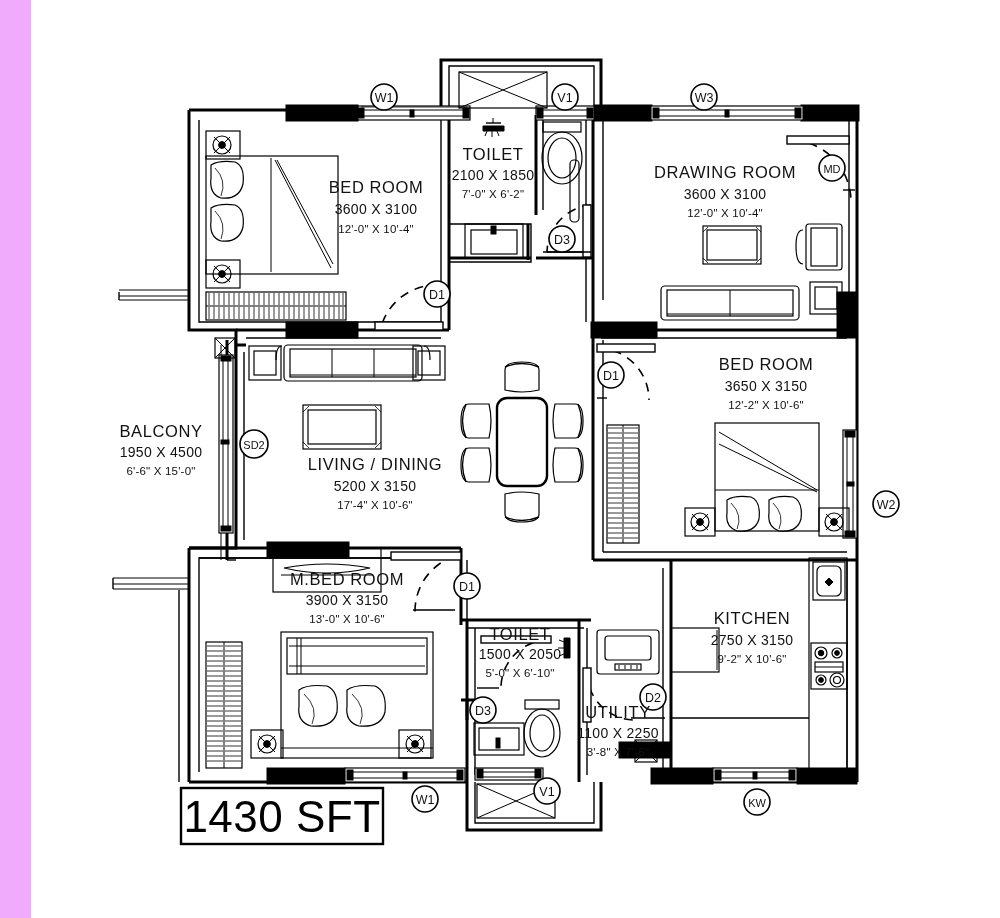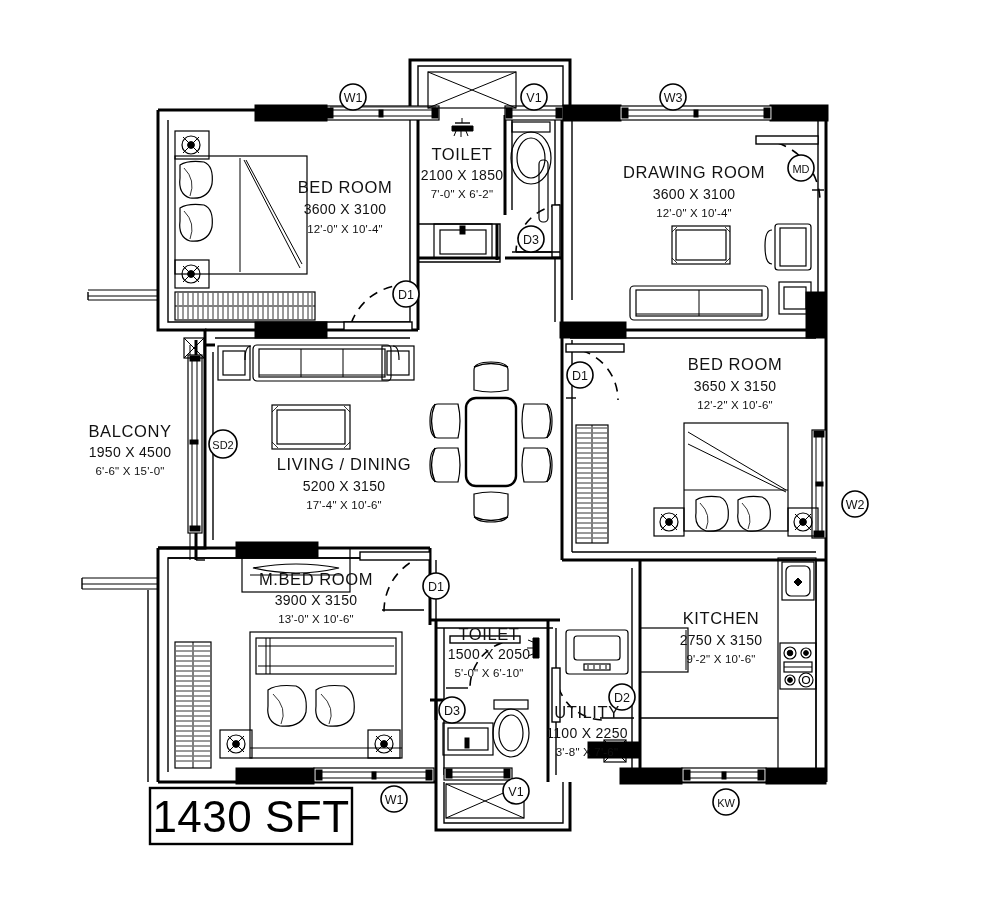--- a/index.html
+++ b/index.html
@@ -6,22 +6,23 @@
   * { box-sizing: border-box; }
   html, body {
     margin: 0; padding: 0;
     background: #ffffff;
     font-family: "Liberation Sans", sans-serif;
   }
   #plan-root {
     position: relative;
     width: 1000px;
     height: 918px;
-    background: #8b5cf6;
+    background: #f0abfc;
     overflow: hidden;
+    padding-left: 31px;
   }
   svg#plan-svg { display:block; }
   .wall-med    { fill: none; stroke: #000; stroke-width: 3; }
   .wall-thin   { fill: none; stroke: #000; stroke-width: 1.4; }
   .hair        { fill: none; stroke: #000; stroke-width: 1; }
   .hair-fine   { fill: none; stroke: #000; stroke-width: 0.8; }
   .solid-blk   { fill: #000; stroke: #000; stroke-width: 1; }
   .white-fill  { fill: #fff; stroke: #000; stroke-width: 1.4; }
   .no-fill     { fill: none; stroke: #000; stroke-width: 1.2; }
   .swing       { fill: none; stroke: #000; stroke-width: 1.6;

